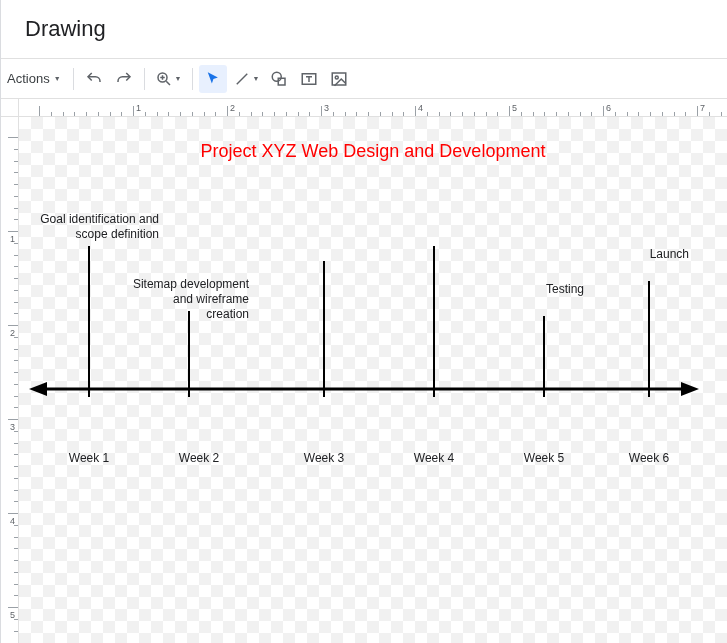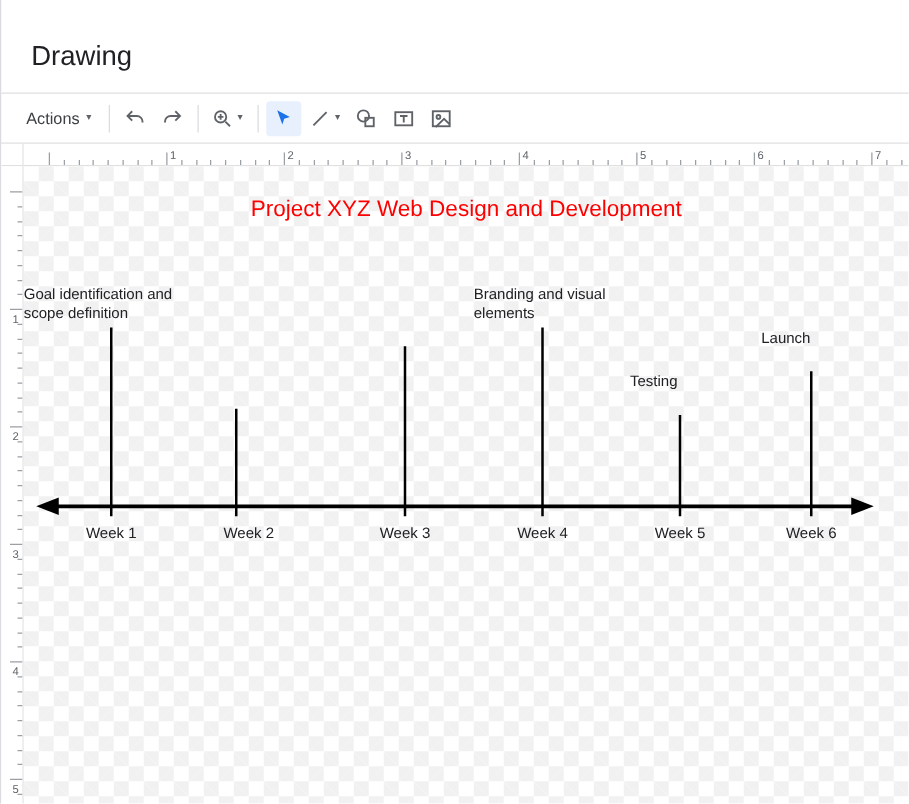--- a/index.html
+++ b/index.html
@@ -20,21 +20,20 @@
     flex-direction: column;
     border-left: 1px solid #dadce0;
   }
   
   .header {
     display: flex;
     align-items: center;
     padding: 16px 24px 16px 24px;
     border-bottom: 1px solid #e0e0e0;
     gap: 20px;
-    margin-top: 16px;
   }
   .title {
     font-size: 22px;
     color: #202124;
     font-weight: 400;
     flex: 0 0 auto;
   }
   .autosave {
     font-size: 13px;
     color: #80868b;
@@ -49,21 +48,21 @@
     border-radius: 4px;
     font-size: 14px;
     font-weight: 600;
     padding: 10px 22px;
     cursor: pointer;
   }
   
   .toolbar {
     display: flex;
     align-items: center;
-    padding: 4px 14px;
+    padding: 4px 0;
     border-bottom: 1px solid #e0e0e0;
     gap: 2px;
     height: 40px;
   }
   .tb-item {
     display: inline-flex;
     align-items: center;
     justify-content: center;
     min-width: 28px;
     height: 28px;
@@ -174,29 +173,30 @@
   }
   .timeline-svg {
     position: absolute;
     left: 0; top: 0;
     pointer-events: none;
   }
   .tl-label {
     position: absolute;
     font-size: 12px;
     color: #202124;
-    text-align: left;
+    text-align: right;
     line-height: 1.25;
     white-space: normal;
   }
   .week-label {
     position: absolute;
     font-size: 12px;
     color: #202124;
     transform: translateX(-50%);
+    margin-top: 48px;
   }
 </style>
 </head>
 <body>
 <div class="modal">
 
   <div class="header">
     <div class="title">Drawing</div>
   </div>
 
@@ -380,23 +380,23 @@
         <div class="rv-label" style="top: 208px;">2</div>
         <div class="rv-label" style="top: 302px;">3</div>
         <div class="rv-label" style="top: 396px;">4</div>
         <div class="rv-label" style="top: 490px;">5</div>
       </div>
     <div class="canvas" id="canvas">
       <div class="drawing-title">Project XYZ Web Design and Development</div>
 
     <div class="tl-label" style="left: 0px; top: 95px; width: 140px;">Goal identification and scope definition</div>
         <div class="week-label" style="left: 70px; top: 286px;">Week 1</div>
+        <div class="tl-label" style="left: 110px; top: 160px; width: 120px;">Sitemap development and wireframe creation</div>
         <div class="week-label" style="left: 180px; top: 286px;">Week 2</div>
         <div class="week-label" style="left: 305px; top: 286px;">Week 3</div>
-        <div class="tl-label" style="left: 360px; top: 95px; width: 110px;">Branding and visual elements</div>
         <div class="week-label" style="left: 415px; top: 286px;">Week 4</div>
         <div class="tl-label" style="left: 485px; top: 165px; width: 80px;">Testing</div>
         <div class="week-label" style="left: 525px; top: 286px;">Week 5</div>
         <div class="tl-label" style="left: 590px; top: 130px; width: 80px;">Launch</div>
         <div class="week-label" style="left: 630px; top: 286px;">Week 6</div>
         <svg class="timeline-svg" width="710" height="560">
           <line x1="22" y1="272" x2="668" y2="272" stroke="#000" stroke-width="3"></line>
           <polygon points="10,272 28,265 28,279" fill="#000"></polygon>
           <polygon points="680,272 662,265 662,279" fill="#000"></polygon>
           <line x1="70" y1="129" x2="70" y2="280" stroke="#000" stroke-width="2"></line>

